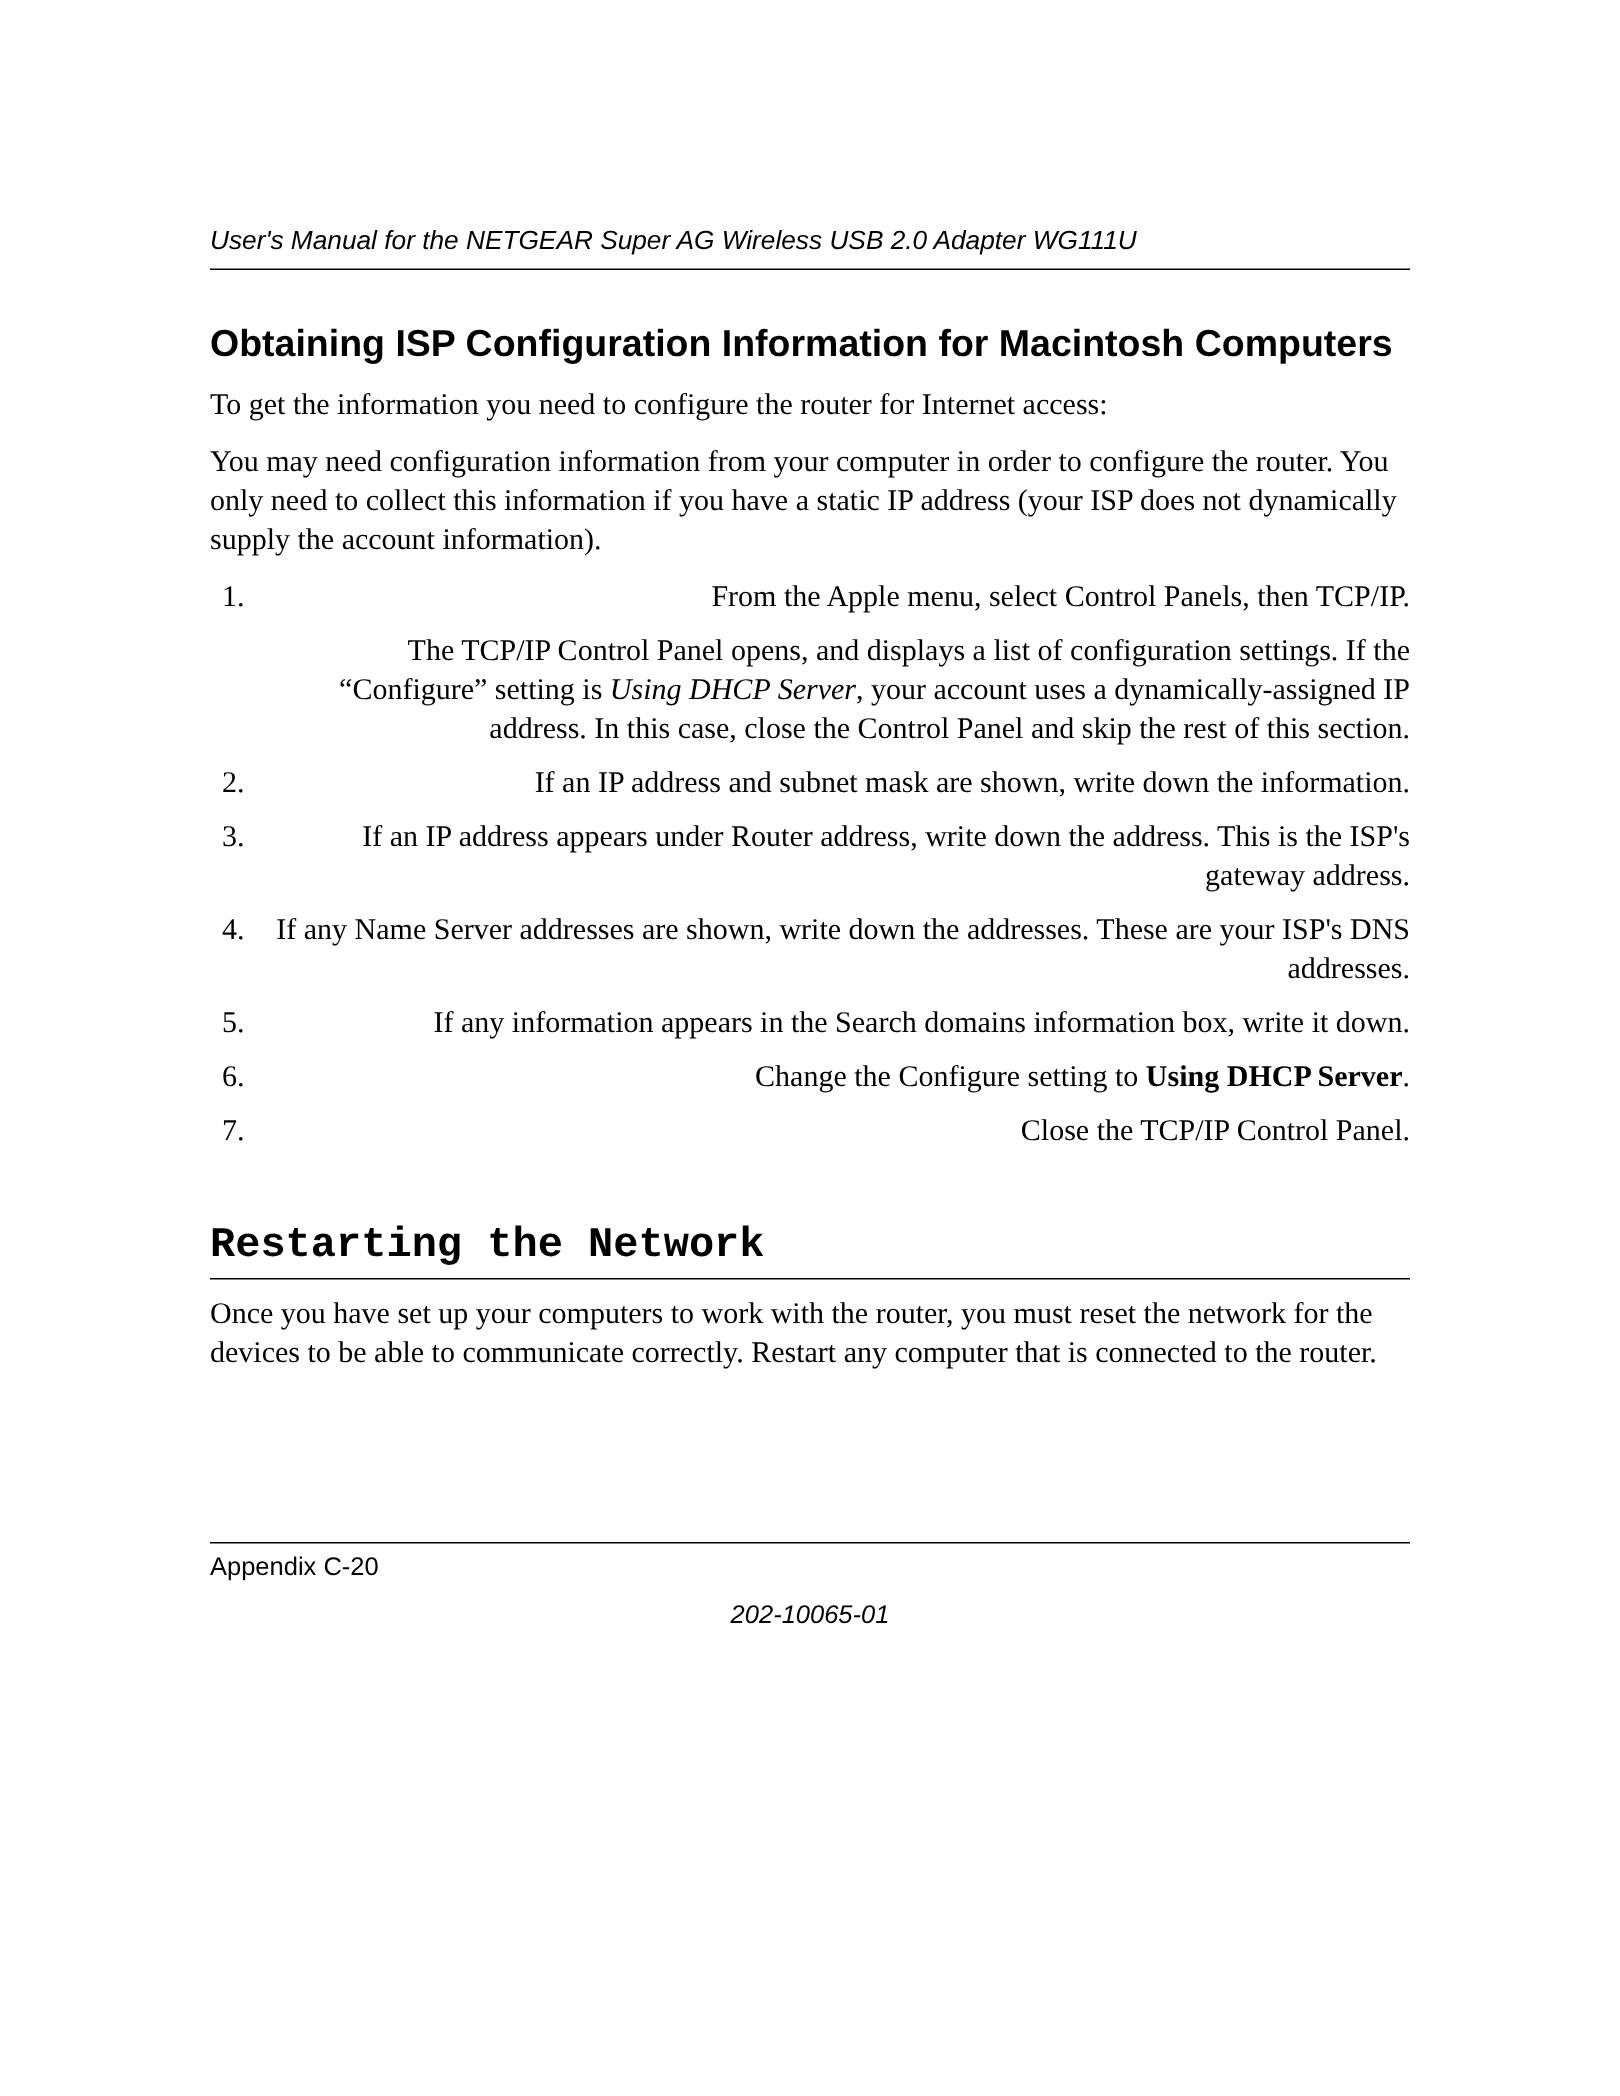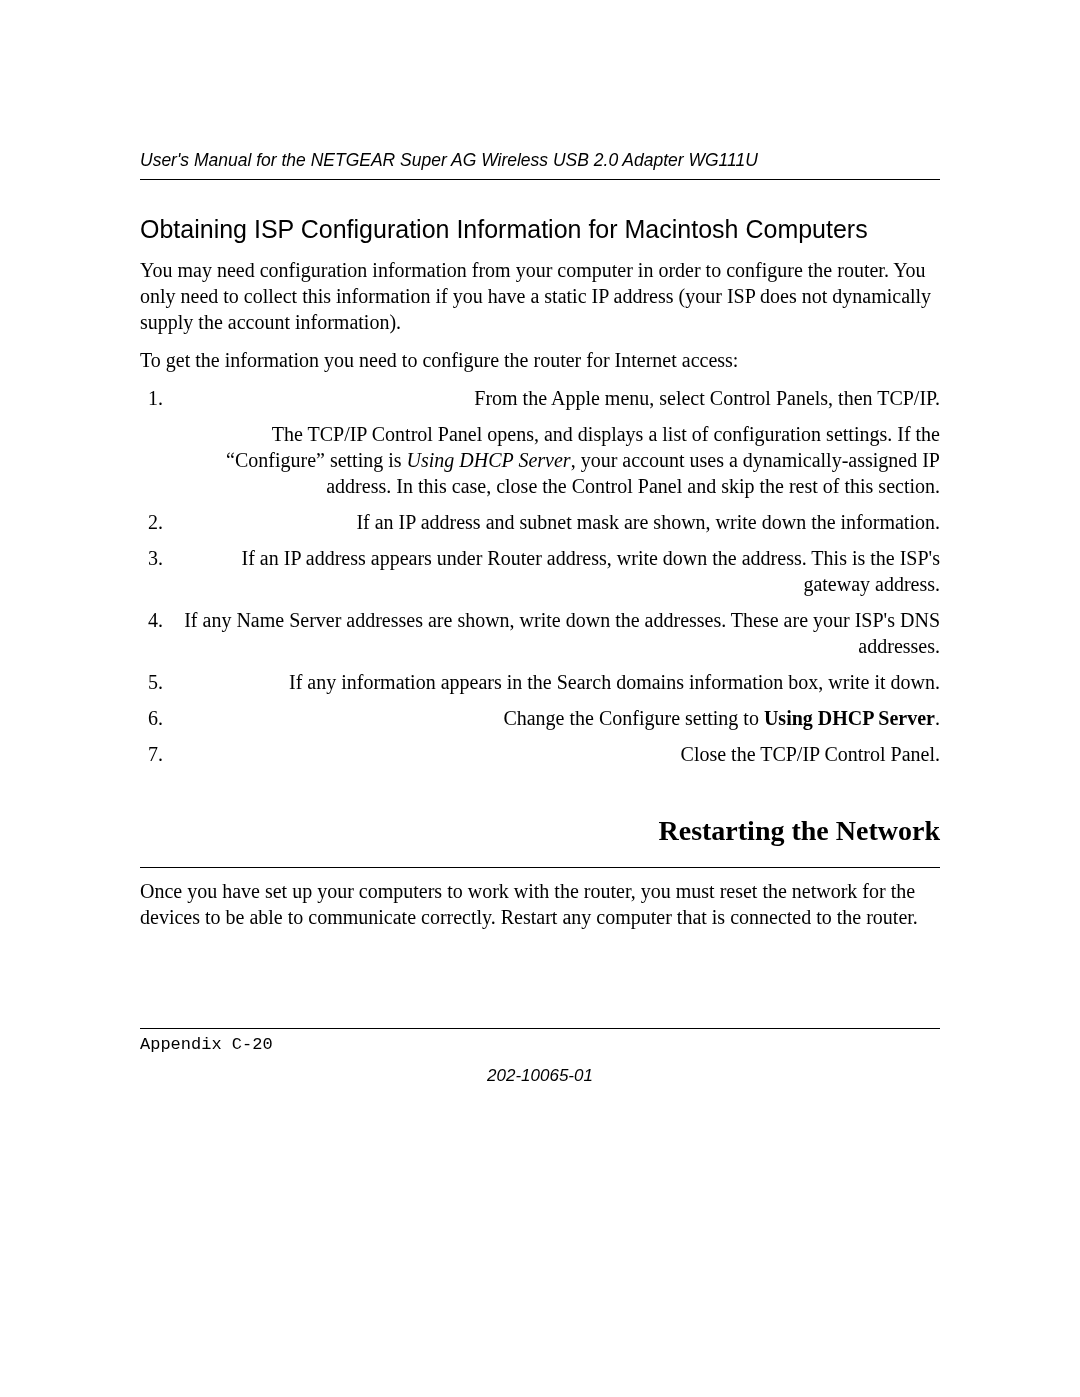--- a/index.html
+++ b/index.html
@@ -19,33 +19,32 @@
   .running-header {
     font-family: Helvetica, Arial, sans-serif;
     font-style: italic;
     font-size: 17.5px;
     padding-bottom: 8px;
     border-bottom: 1.5px solid #000;
     margin-bottom: 34px;
   }
   h2.section {
     font-family: Helvetica, Arial, sans-serif;
-    font-weight: normal;
+    font-weight: bold;
     font-size: 25px;
     line-height: 1.25;
     margin: 0 0 12px 0;
   }
   h1.major {
-    font-family: Liberation Serif, serif;
+    font-family: Liberation Mono, monospace;
     font-weight: bold;
     font-size: 28px;
     margin: 48px 0 4px 0;
-    padding-bottom: 20px;
+    padding-bottom: 6px;
     border-bottom: 1.5px solid #000;
-    text-align: right;
   }
   p.body {
     font-size: 20px;
     line-height: 1.3;
     margin: 10px 0 12px 0;
   }
   ol.steps {
     font-size: 20px;
     line-height: 1.3;
     margin: 0;
@@ -68,43 +67,43 @@
     right: 140px;
     top: 1028px;
   }
   .footer-rule {
     border-top: 1.5px solid #000;
     margin-bottom: 6px;
   }
   .footer-line {
     display: flex;
     justify-content: space-between;
-    font-family: Liberation Mono, monospace;
+    font-family: Liberation Sans, sans-serif;
     font-size: 17px;
   }
   .footer-docnum {
     text-align: center;
     font-family: Helvetica, Arial, sans-serif;
     font-style: italic;
     font-size: 17px;
     margin-top: 12px;
   }
 </style>
 </head>
 <body>
 
 <div class="page">
 
   <div class="running-header">User's Manual for the NETGEAR Super AG Wireless USB 2.0 Adapter WG111U</div>
 
   <h2 class="section">Obtaining ISP Configuration Information for Macintosh Computers</h2>
 
+  <p class="body">To get the information you need to configure the router for Internet access:</p>
+
   <p class="body">You may need configuration information from your computer in order to configure the router. You only need to collect this information if you have a static IP address (your ISP does not dynamically supply the account information).</p>
-
-  <p class="body">To get the information you need to configure the router for Internet access:</p>
 
   <ol class="steps">
     <li>
       <span>From the Apple menu, select Control Panels, then TCP/IP.</span>
       <div class="sub">
         <span>The TCP/IP Control Panel opens, and displays a list of configuration settings. If the “Configure” setting is </span><span class="italic">Using DHCP Server</span><span>, your account uses a dynamically-assigned IP address. In this case, close the Control Panel and skip the rest of this section.</span>
       </div>
     </li>
     <li>If an IP address and subnet mask are shown, write down the information.</li>
     <li>If an IP address appears under Router address, write down the address. This is the ISP's gateway address.</li>

